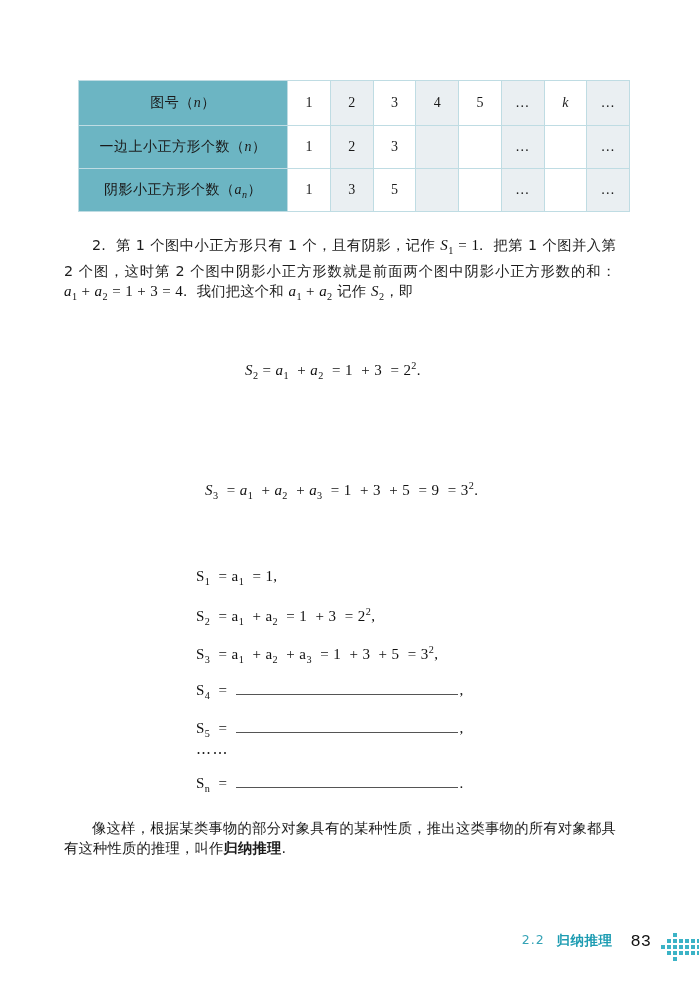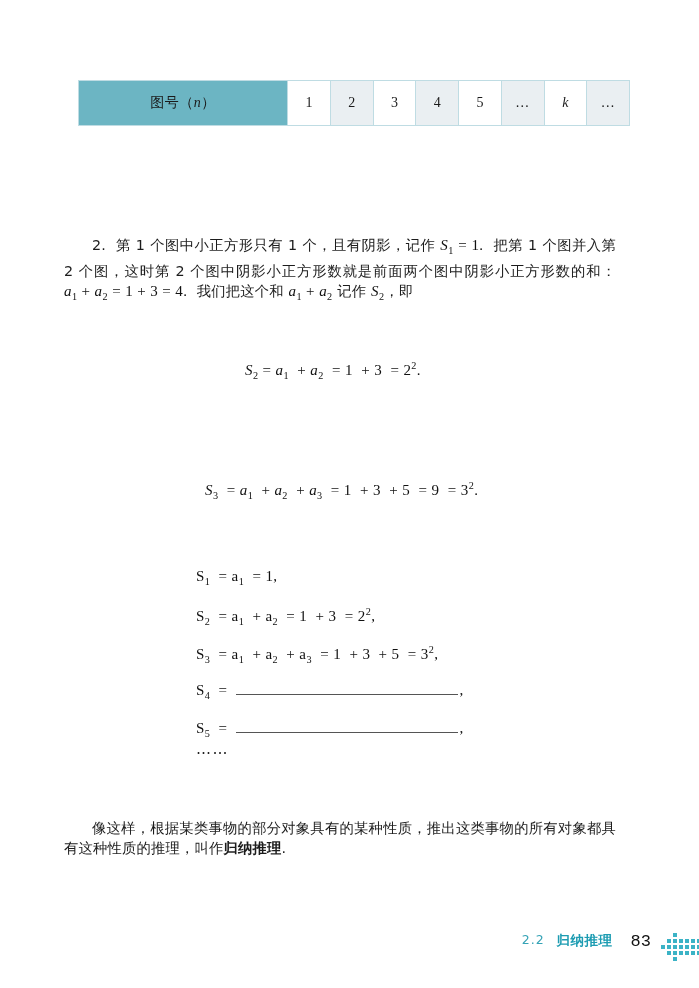--- a/index.html
+++ b/index.html
@@ -173,20 +173,42 @@
           <td class="rowhead">图号（<span class="ital">n</span>）</td>
           <td class="cell-white">1</td>
           <td class="cell-gray">2</td>
           <td class="cell-white">3</td>
           <td class="cell-gray">4</td>
           <td class="cell-white">5</td>
           <td class="cell-gray dots3">…</td>
           <td class="cell-white ital">k</td>
           <td class="cell-gray dots3">…</td>
         </tr>
+        <tr class="r2">
+          <td class="rowhead">一边上小正方形个数（<span class="ital">n</span>）</td>
+          <td class="cell-white">1</td>
+          <td class="cell-gray">2</td>
+          <td class="cell-white">3</td>
+          <td class="cell-gray"></td>
+          <td class="cell-white"></td>
+          <td class="cell-gray dots3">…</td>
+          <td class="cell-white"></td>
+          <td class="cell-gray dots3">…</td>
+        </tr>
+        <tr class="r3">
+          <td class="rowhead">阴影小正方形个数（<span class="ital">a<span class="sub">n</span></span>）</td>
+          <td class="cell-white">1</td>
+          <td class="cell-gray">3</td>
+          <td class="cell-white">5</td>
+          <td class="cell-gray"></td>
+          <td class="cell-white"></td>
+          <td class="cell-gray dots3">…</td>
+          <td class="cell-white"></td>
+          <td class="cell-gray dots3">…</td>
+        </tr>
       </tbody>
     </table>
   </div>
 
   <div class="para indent" style="top:235px;">
     2.&nbsp;&nbsp;第 1 个图中小正方形只有 1 个，且有阴影，记作
     <span class="formula" style="position:static;"><span class="v">S</span><span class="sb">1</span> = 1.</span>&nbsp;&nbsp;把第 1 个图并入第 2 个图，这时第 2 个图中阴影小正方形数就是前面两个图中阴影小正方形数的和：<span class="formula" style="position:static;"><span class="v">a</span><span class="sb">1</span> + <span class="v">a</span><span class="sb">2</span> = 1 + 3 = 4.</span>&nbsp;&nbsp;我们把这个和 <span class="formula" style="position:static;"><span class="v">a</span><span class="sb">1</span> + <span class="v">a</span><span class="sb">2</span></span> 记作 <span class="formula" style="position:static;"><span class="v">S</span><span class="sb">2</span></span>，即
   </div>
 
   <div class="formula" style="left:245px; top:360px;">
@@ -208,20 +230,23 @@
   <div class="listline" style="top:644px;">
     <span class="v">S</span><span class="sb">3</span> &nbsp;= <span class="v">a</span><span class="sb">1</span> &nbsp;+ <span class="v">a</span><span class="sb">2</span> &nbsp;+ <span class="v">a</span><span class="sb">3</span> &nbsp;= 1 &nbsp;+ 3 &nbsp;+ 5 &nbsp;= 3<span class="sup">2</span>,
   </div>
   <div class="listline" style="top:682px;">
     <span class="v">S</span><span class="sb">4</span> &nbsp;= <span class="blank-rule"></span>,
   </div>
   <div class="listline" style="top:720px;">
     <span class="v">S</span><span class="sb">5</span> &nbsp;= <span class="blank-rule"></span>,
   </div>
   <div class="ellipsis-line" style="top:740px;">……</div>
+  <div class="listline" style="top:775px;">
+    <span class="v">S</span><span class="sb">n</span> &nbsp;= <span class="blank-rule"></span>.
+  </div>
 
   <div class="para indent" style="top:818px;">
     <span>像这样，根据某类事物的部分对象具有的某种性质，推出这类事物的所有对象都具有这种性质的推理，叫作</span><span class="bold-term">归纳推理</span><span>.</span>
   </div>
 
   <div class="footer">
     <span class="footer-section-no">2.2</span>
     <span class="footer-section-title">归纳推理</span>
     <span class="footer-page-no">83</span>
     <svg class="dot-diamond" viewBox="0 0 46 34">

